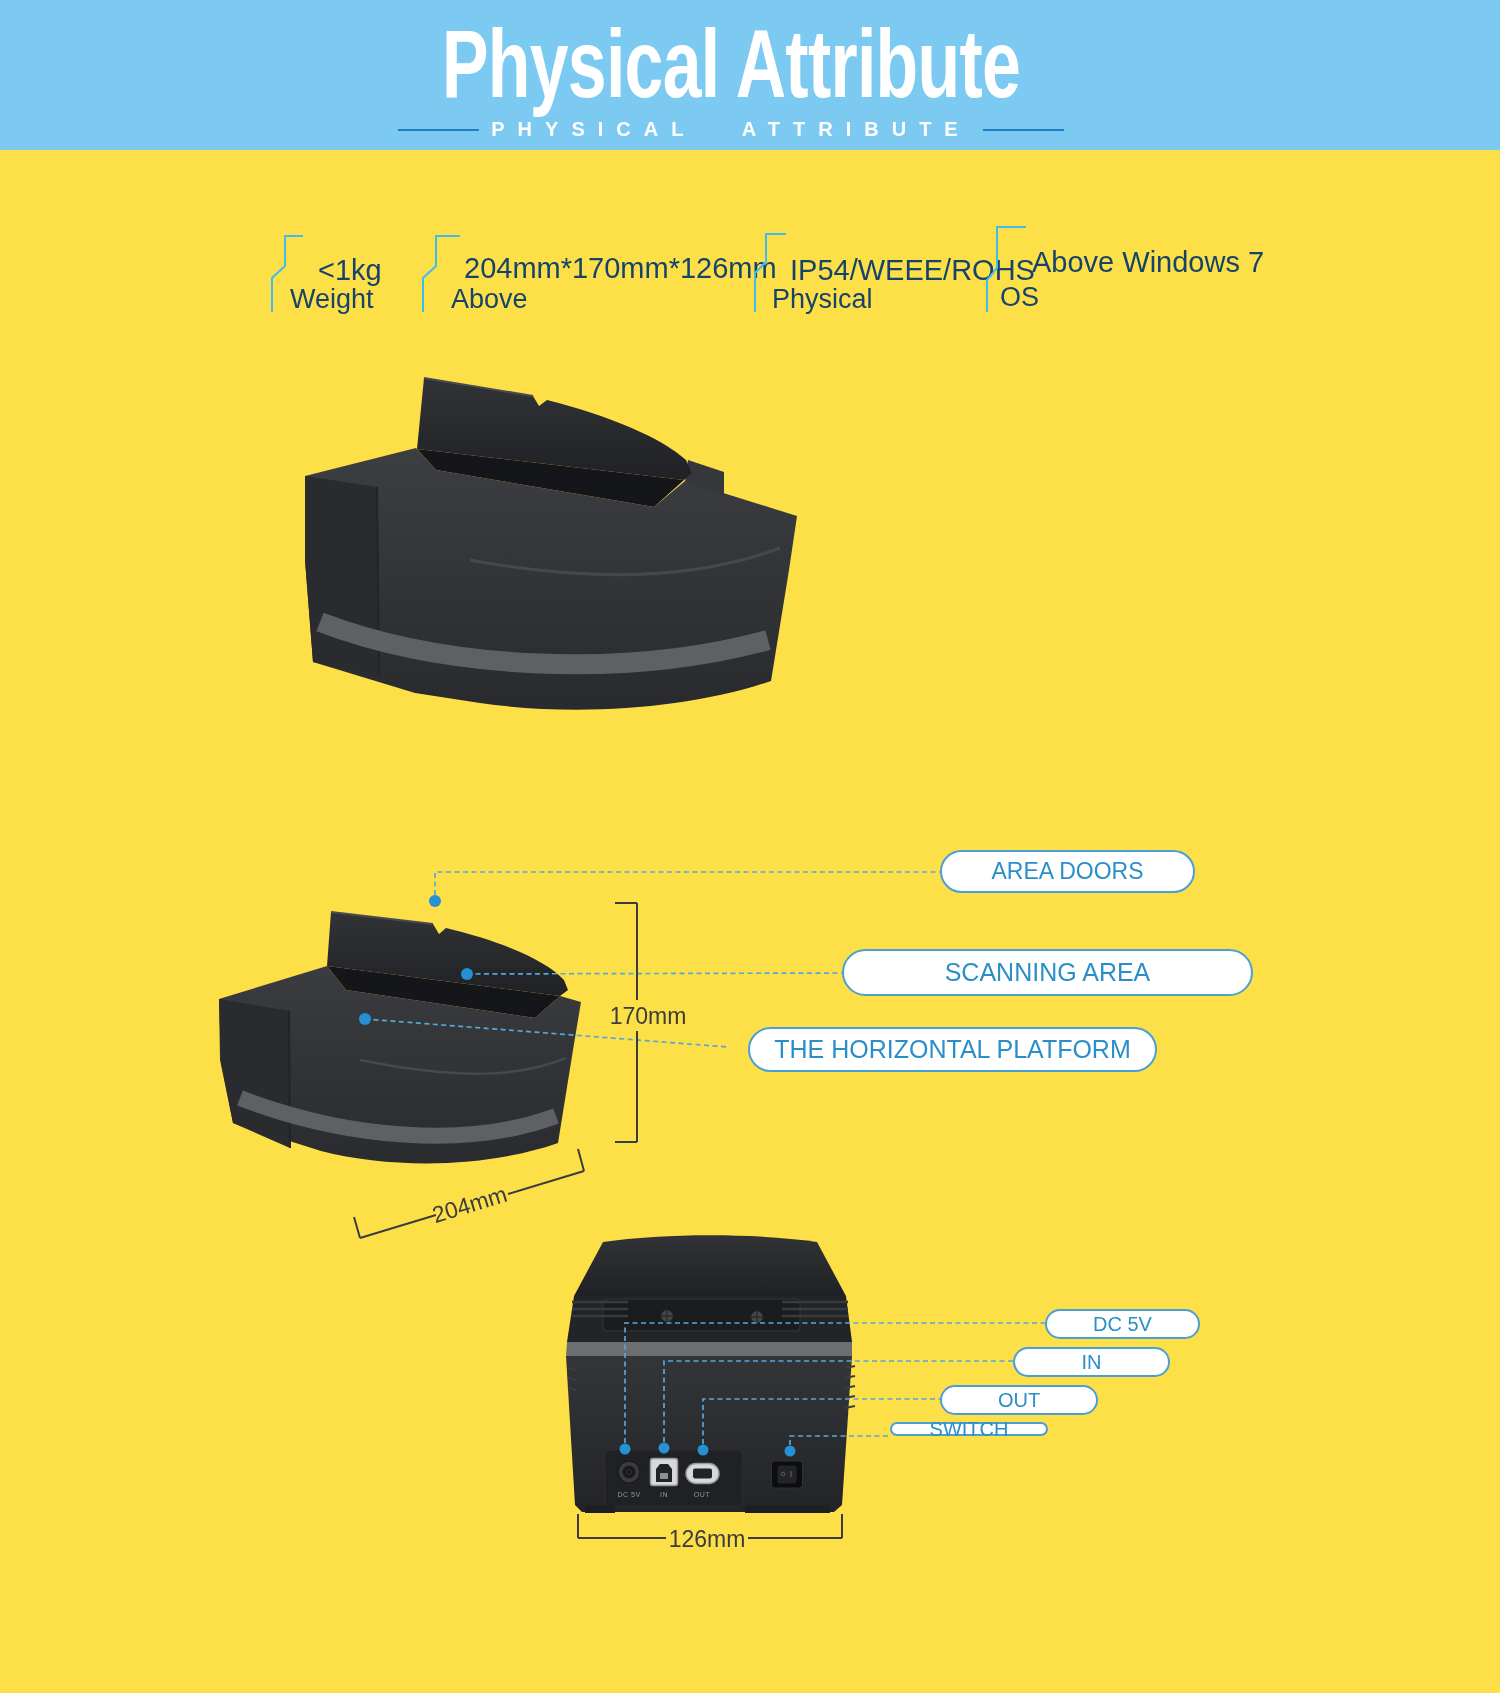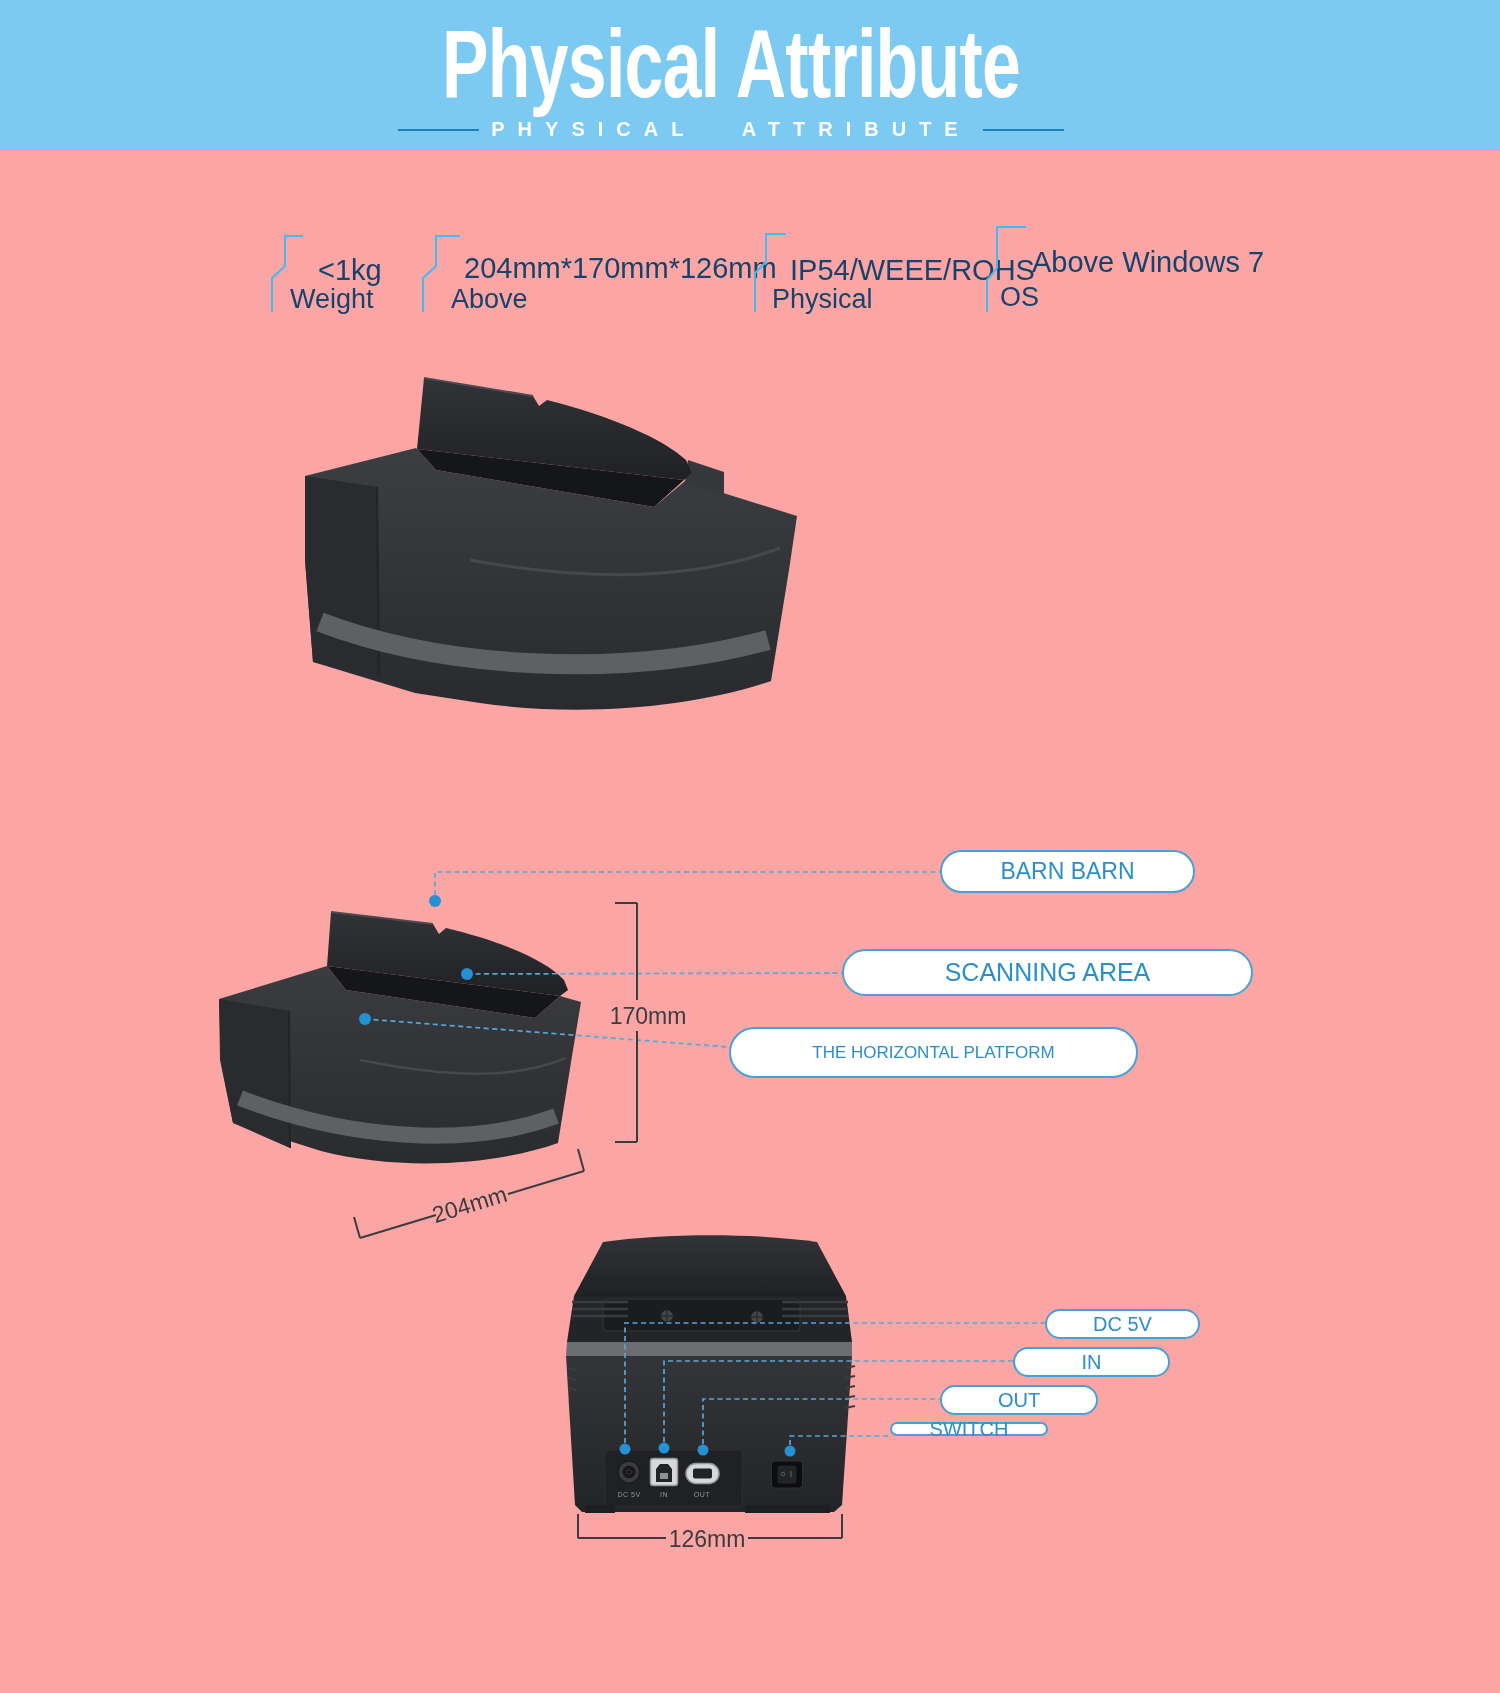--- a/index.html
+++ b/index.html
@@ -1,16 +1,16 @@
 <!DOCTYPE html>
 <html><head>
 <meta charset="utf-8">
 <style>
   html,body{margin:0;padding:0;background:#fff;}
-  .page{position:relative;width:1500px;height:1693px;background:#fca5a5;overflow:hidden;
+  .page{position:relative;width:1500px;height:1693px;background:#fde047;overflow:hidden;
         font-family:"Liberation Sans",sans-serif;}
   
   .banner{position:absolute;left:0;top:0;width:1500px;height:150px;background:#7ccaf1;}
   .title{position:absolute;left:0;top:12px;width:1462px;height:104px;line-height:104px;
          text-align:center;font-size:97px;font-weight:bold;color:#ffffff;letter-spacing:-1px;
          transform:scaleX(.72);transform-origin:center;white-space:nowrap;}
   .subtitle-row{position:absolute;left:0;top:118px;width:1462px;display:flex;
                 align-items:center;justify-content:center;}
   .subtitle-line{width:81px;height:0;border-top:2px solid #1e7ec2;}
   .subtitle{color:#ffffff;font-size:20px;letter-spacing:13px;word-spacing:28px;
@@ -45,23 +45,23 @@
 
   <div class="spec-value" style="left:464px;top:220px">204mm*170mm*126mm</div>
   <div class="spec-label" style="left:451px;top:284px">Above</div>
 
   <div class="spec-value" style="left:790px;top:222px">IP54/WEEE/ROHS</div>
   <div class="spec-label" style="left:772px;top:284px">Physical</div>
 
   <div class="spec-value" style="left:1032px;top:214px">Above Windows 7</div>
   <div class="spec-label" style="left:1000px;top:282px">OS</div>
 
-  <div class="pill" style="left:940px;top:850px;width:255px;height:43px;font-size:23px">BARN BARN</div>
+  <div class="pill" style="left:940px;top:850px;width:255px;height:43px;font-size:23px">AREA DOORS</div>
   <div class="pill" style="left:842px;top:949px;width:411px;height:47px;font-size:25px">SCANNING AREA</div>
-  <div class="pill" style="left:729px;top:1027px;width:409px;height:51px;font-size:17px">THE HORIZONTAL PLATFORM</div>
+  <div class="pill" style="left:748px;top:1027px;width:409px;height:45px;font-size:25px">THE HORIZONTAL PLATFORM</div>
   <div class="pill" style="left:1045px;top:1309px;width:155px;height:30px;font-size:20px">DC 5V</div>
   <div class="pill" style="left:1013px;top:1347px;width:157px;height:30px;font-size:20px">IN</div>
   <div class="pill" style="left:940px;top:1385px;width:158px;height:30px;font-size:20px">OUT</div>
   <div class="pill" style="left:890px;top:1422px;width:158px;height:14px;font-size:20px">SWITCH</div>
 
   <svg class="overlay" width="1500" height="1693" viewBox="0 0 1500 1693">
     <defs>
       <linearGradient id="gBody1" x1="0" y1="0" x2="0" y2="1">
         <stop offset="0" stop-color="#3d3e41"></stop>
           <stop offset="1" stop-color="#282a2d"></stop>

